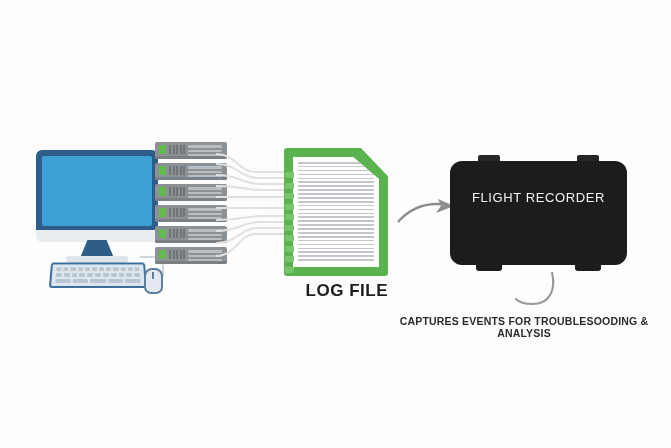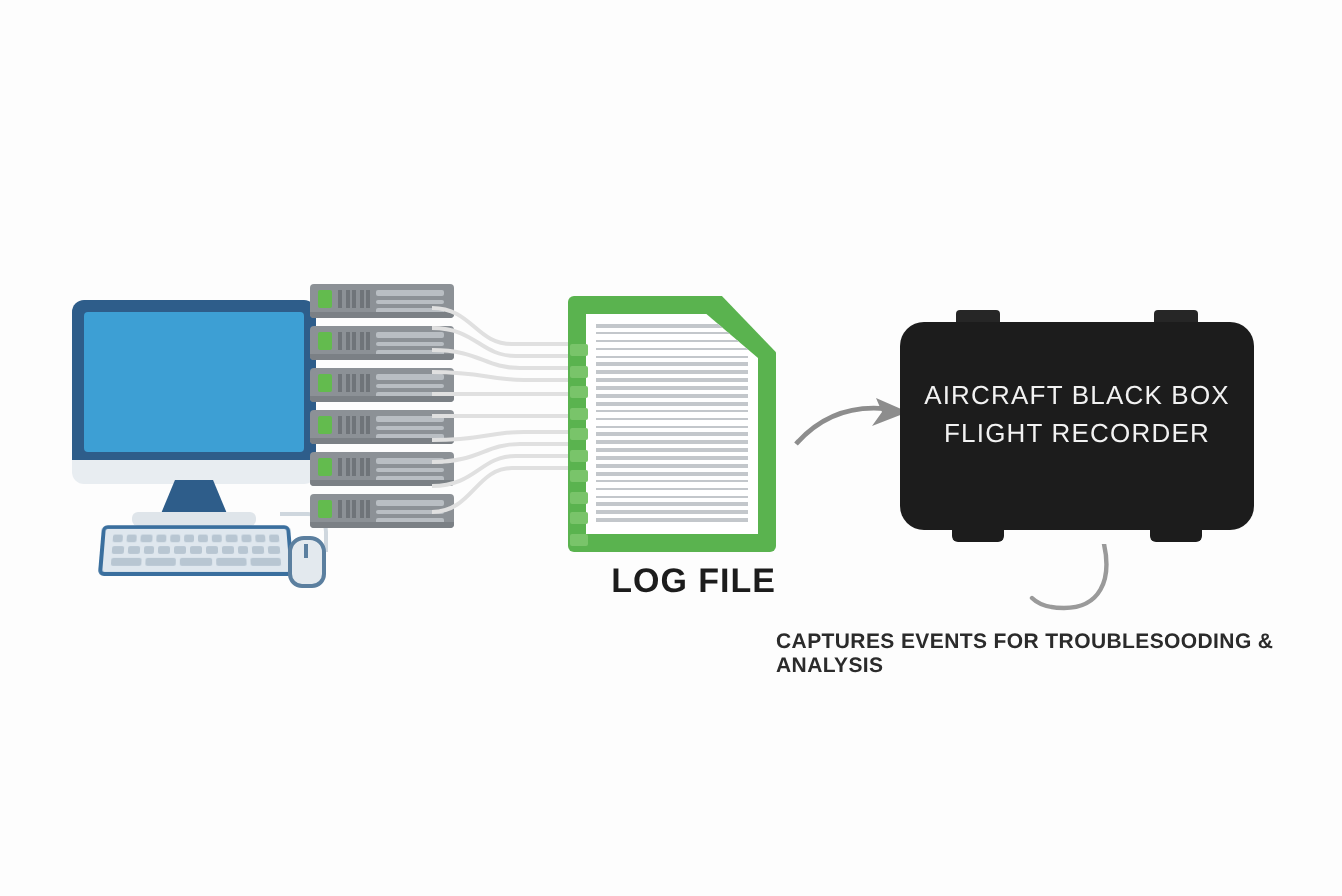--- a/index.html
+++ b/index.html
@@ -130,21 +130,21 @@
     background: #1c1c1c; border-radius: 0 0 3px 3px;
   }
   #bb-text {
     position: absolute; left: 0; top: 33px; width: 177px;
     text-align: center; color: #f2f2f2; font-size: 13px;
     letter-spacing: 0.6px; line-height: 19px;
   }
   #hook { position: absolute; left: 512px; top: 272px; width: 70px; height: 44px; }
   #caption {
     position: absolute; left: 388px; top: 315px; width: 272px;
-    font-size: 10.5px; font-weight: bold;
+    text-align: center; font-size: 10.5px; font-weight: bold;
     color: #2b2b2b; letter-spacing: 0.2px;
   }
 </style>
 </head>
 <body>
 
 <div id="canvas">
 
   <div id="computer">
     <div class="mon-bezel">
@@ -355,21 +355,20 @@
     <path d="M58,10 L42,3 L45,10 L40,17 Z" fill="#8d8d8d"></path>
   </svg>
 
   <div id="blackbox">
     <div class="bb-tab-top" style="left:28px"></div>
     <div class="bb-tab-top" style="left:127px"></div>
     <div class="bb-body"></div>
     <div class="bb-foot" style="left:26px"></div>
     <div class="bb-foot" style="left:125px"></div>
     <div id="bb-text">
-      <div>AIRCRAFT BLACK BOX</div>
       <div>FLIGHT RECORDER</div>
     </div>
   </div>
 
   <svg id="hook" viewBox="0 0 70 44">
     <path d="M40,0 C44,18 38,32 20,32 C12,32 7,30 4,27" fill="none" stroke="#9a9a9a" stroke-width="2.2" stroke-linecap="round"></path>
   </svg>
 
   <div id="caption">CAPTURES EVENTS FOR TROUBLESOODING &amp; ANALYSIS</div>
 

